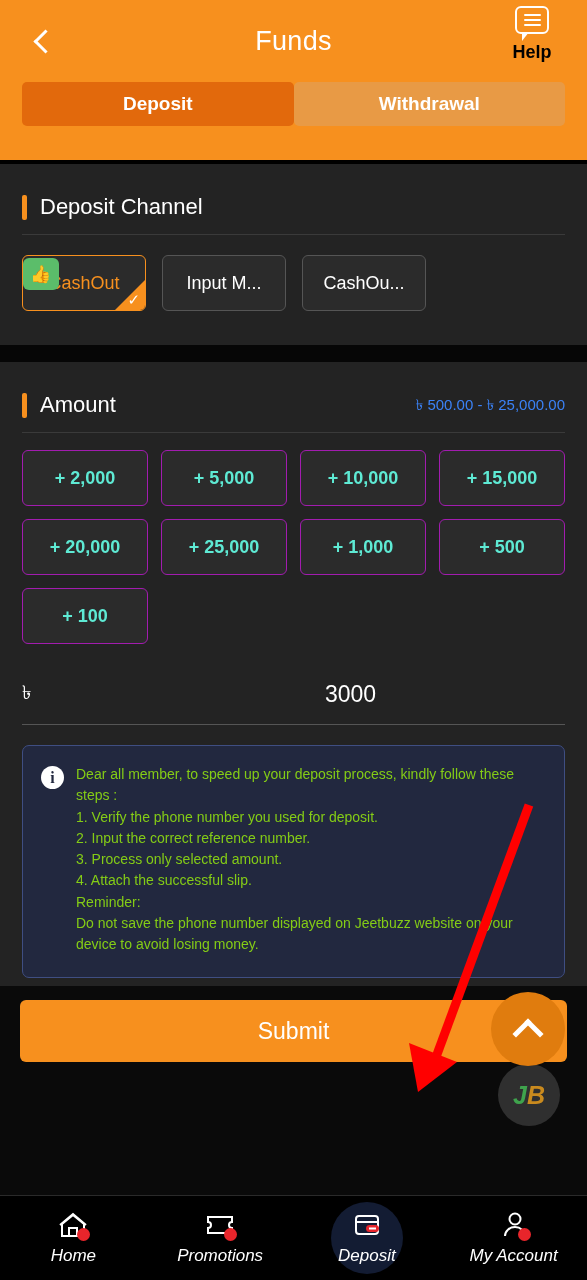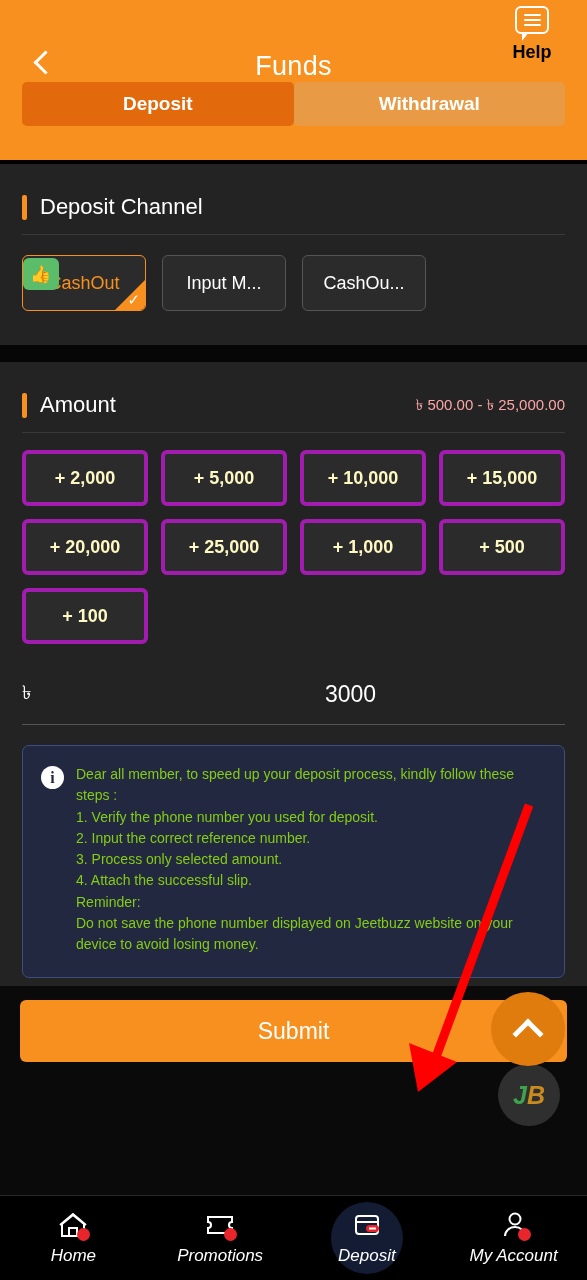--- a/index.html
+++ b/index.html
@@ -24,21 +24,21 @@
   
   .header {
     background: #F7901E;
     padding: 0 22px;
     flex: 0 0 160px;
     position: relative;
   }
   .header-top {
     height: 82px;
     display: flex;
-    align-items: flex-end;
+    align-items: center;
     position: relative;
   }
   .back-btn {
     width: 40px; height: 40px;
     display: flex; align-items: center; justify-content: center;
     cursor: pointer;
   }
   .back-chevron {
     width: 17px; height: 17px;
     border-left: 3.5px solid #fff;
@@ -133,21 +133,21 @@
     width: 5px; height: 25px;
     background: #F7901E;
     border-radius: 2px;
   }
   .sec-name {
     color: #fff;
     font-size: 22px;
   }
   .sec-range {
     margin-left: auto;
-    color: #fca5a5;
+    color: #3b82f6;
     font-size: 15px;
   }
   .sec-rule { height: 1px; background: #3a3a3a; }
 
   
   .channels {
     display: flex;
     gap: 16px;
     padding: 20px 0 26px 0;
   }
@@ -199,26 +199,26 @@
   
   .grid {
     display: grid;
     grid-template-columns: repeat(4, 1fr);
     gap: 13px;
     padding: 17px 0 10px 0;
   }
   .amt {
     height: 56px;
     background: #2b2b2b;
-    border: 4px solid #a21caf;
+    border: 1px solid #a21caf;
     border-radius: 6px;
     display: flex;
     align-items: center;
     justify-content: center;
-    color: #fef9c3;
+    color: #5eead4;
     font-size: 18px;
     font-weight: bold;
     cursor: pointer;
   }
   .amt.selected {
     border: 1.5px solid #F7901E;
     color: #F7901E;
   }
 
   .input-row {

